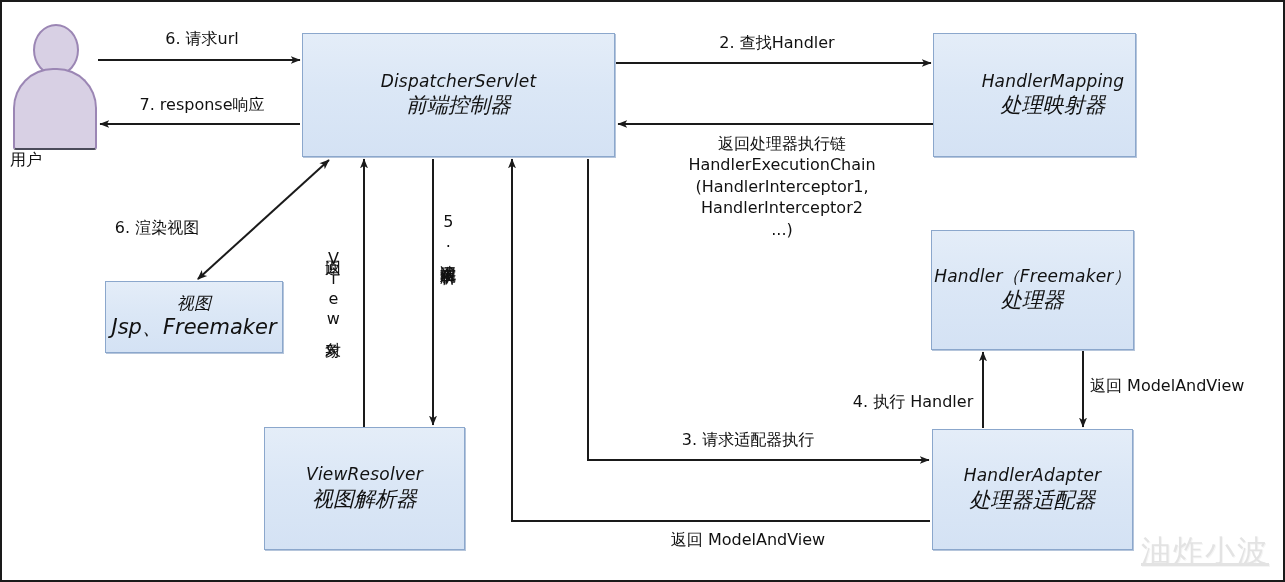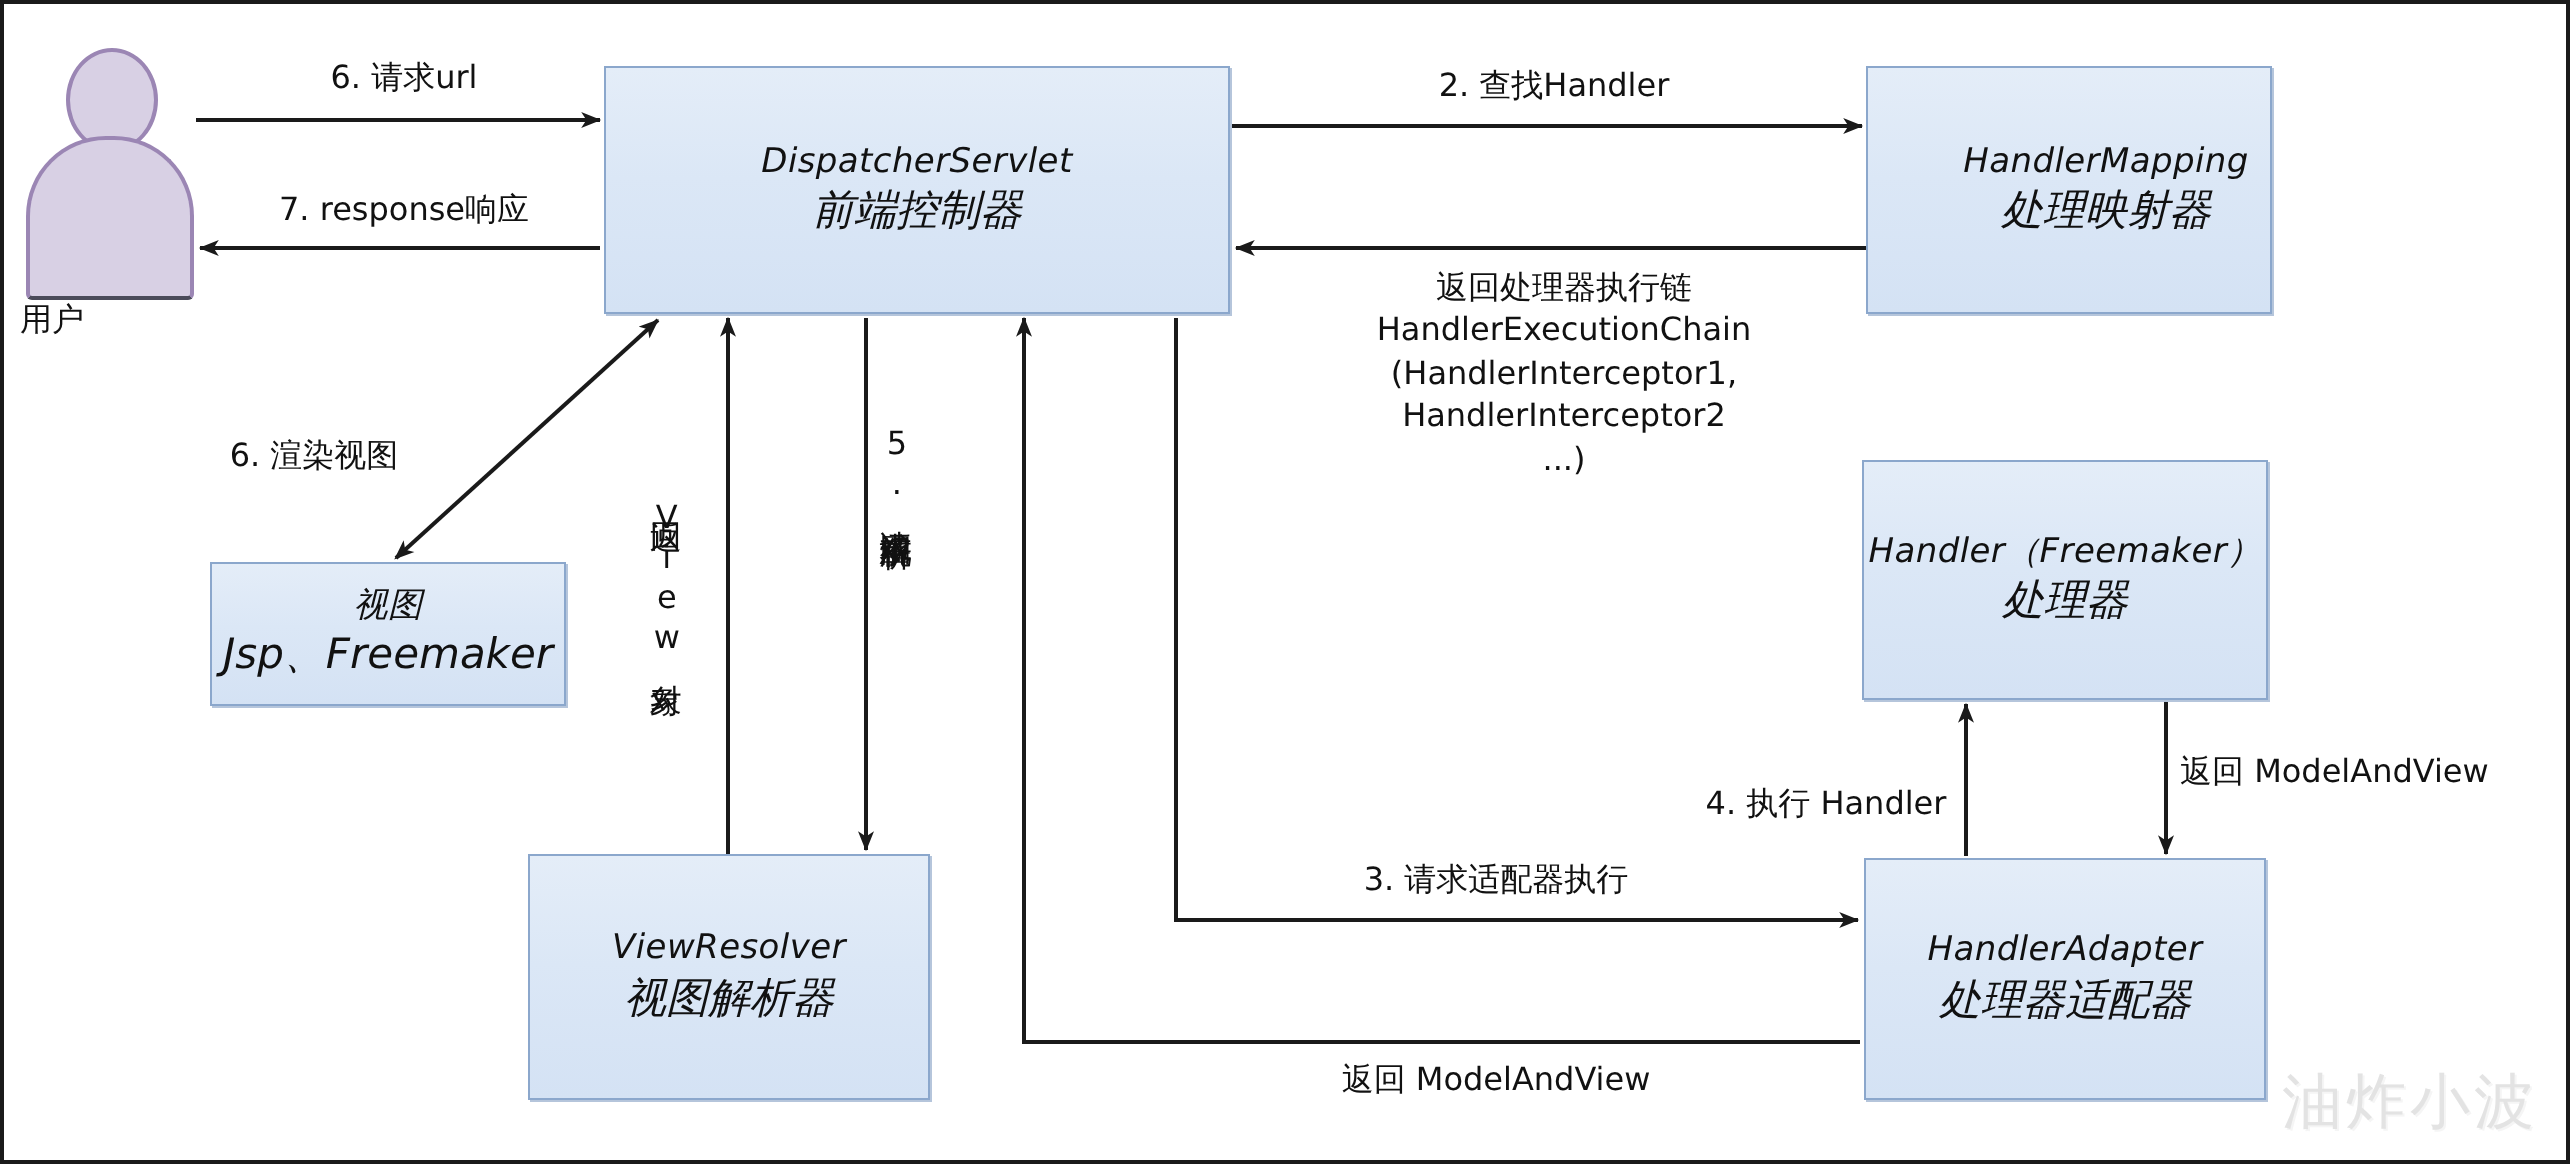--- a/index.html
+++ b/index.html
@@ -34,21 +34,21 @@
     background:#d8d0e4;border:2px solid #9b86b4;
   }
   #user .body{
     position:absolute;left:3px;top:44px;width:80px;height:78px;
     background:#d8d0e4;border:2px solid #9b86b4;
     border-radius:40px 40px 3px 3px;border-bottom-color:#4b4b5a;
   }
   #user-label{position:absolute;left:8px;top:148px;width:86px;text-align:left;font-size:16px;color:#111;}
   #watermark{
     position:absolute;right:14px;bottom:8px;font-size:30px;color:#e3e3e3;
-    letter-spacing:2px;text-shadow:1px 1px 0 #f5f5f5;user-select:none;
+    letter-spacing:2px;text-shadow:1px 1px 0 #f5f5f5;user-select:none;text-decoration:underline;
   }
 </style>
 </head>
 <body>
 
 <div id="canvas">
 
   <div id="user">
     <div class="head"></div>
     <div class="body"></div>

